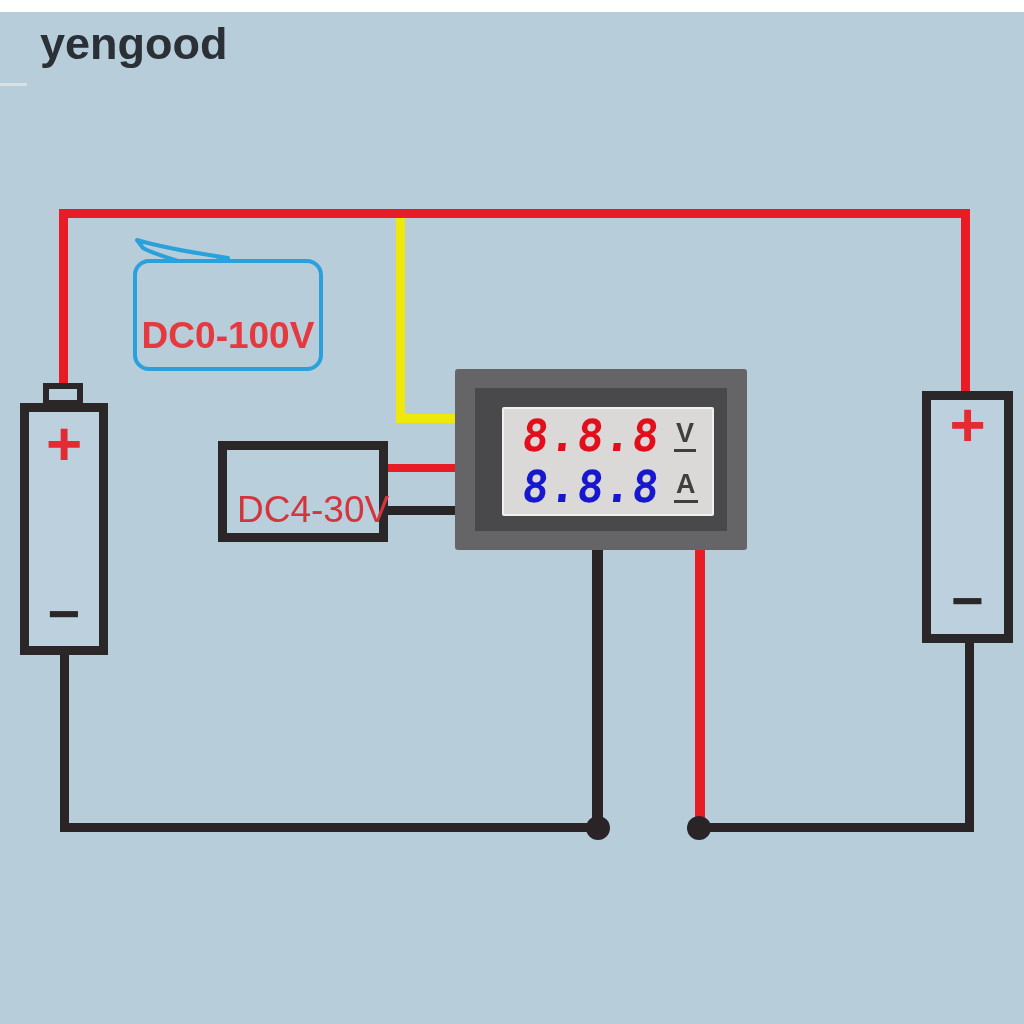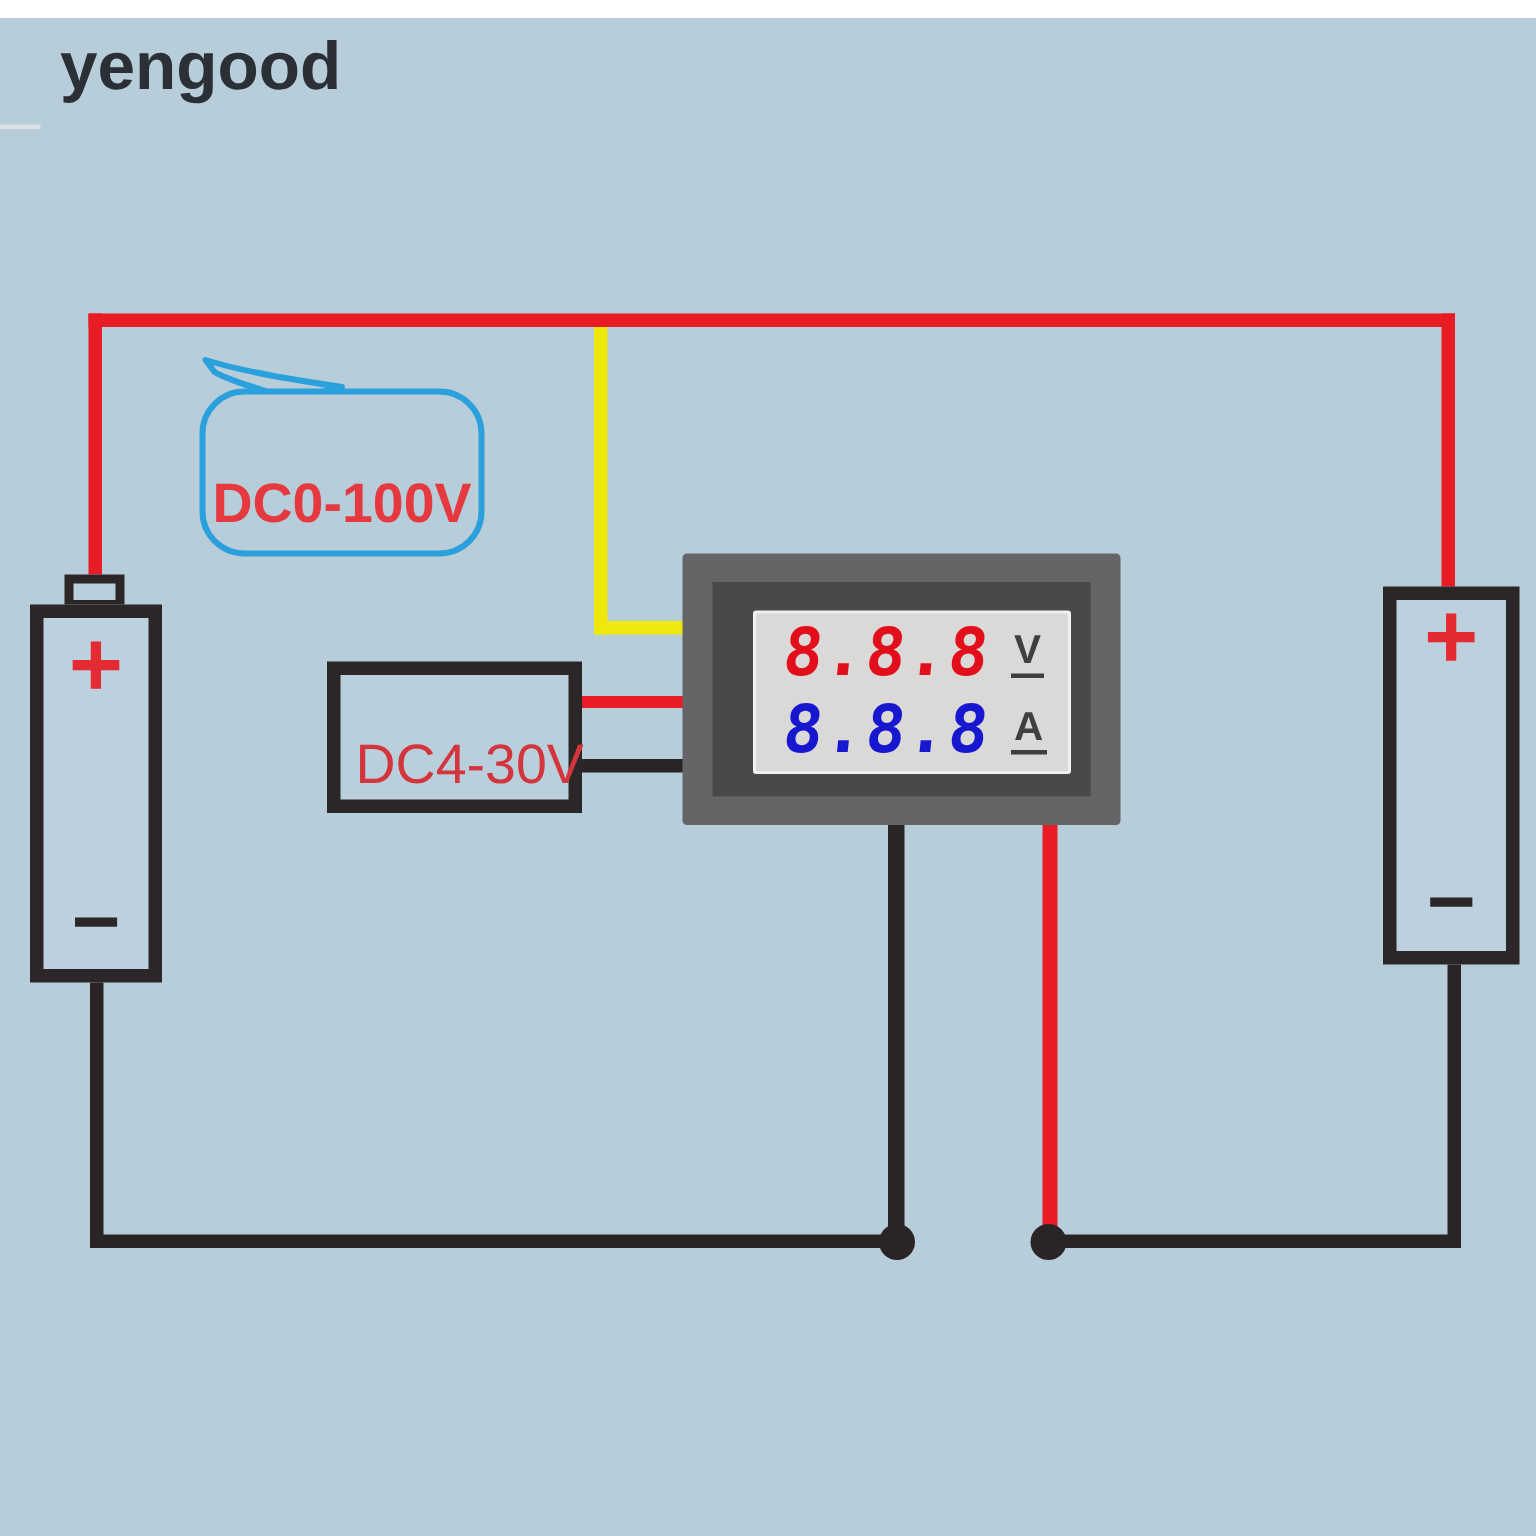--- a/index.html
+++ b/index.html
@@ -42,21 +42,21 @@
   .plus{font-size:62px;color:#e42b33;}
   .minus{font-size:56px;color:#2b2627;}
   .sign-Lplus{left:20px;width:88px;top:402px;}
   .sign-Lminus{left:20px;width:88px;top:572px;}
   .sign-Rplus{left:922px;width:91px;top:383px;}
   .sign-Rminus{left:922px;width:91px;top:559px;}
   
   .bubble-tail{left:125px;top:218px;}
   .bubble{
     position:absolute;left:133px;top:247px;width:190px;height:112px;
-    border:4px solid #2aa0dd;border-radius:30px;background:#b7cdda;
+    border:4px solid #2aa0dd;border-radius:16px;background:#b7cdda;
     box-sizing:border-box;
   }
   .bubble-label{
     position:absolute;left:0;top:52px;width:100%;text-align:center;
     font-size:37px;font-weight:bold;color:#e5393f;letter-spacing:0px;
   }
   
   .supply-box{
     position:absolute;left:218px;top:429px;width:170px;height:101px;
     border:9px solid #2b2627;background:#b9cfdc;box-sizing:border-box;

